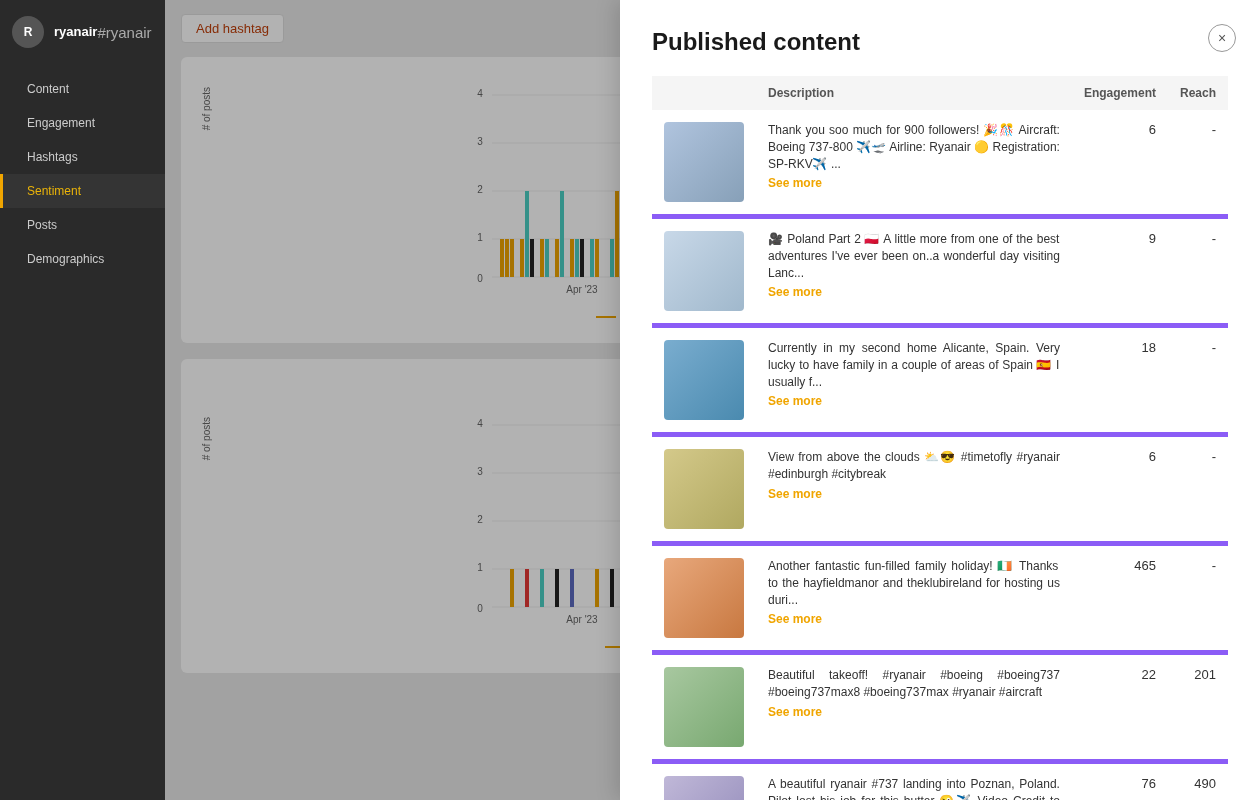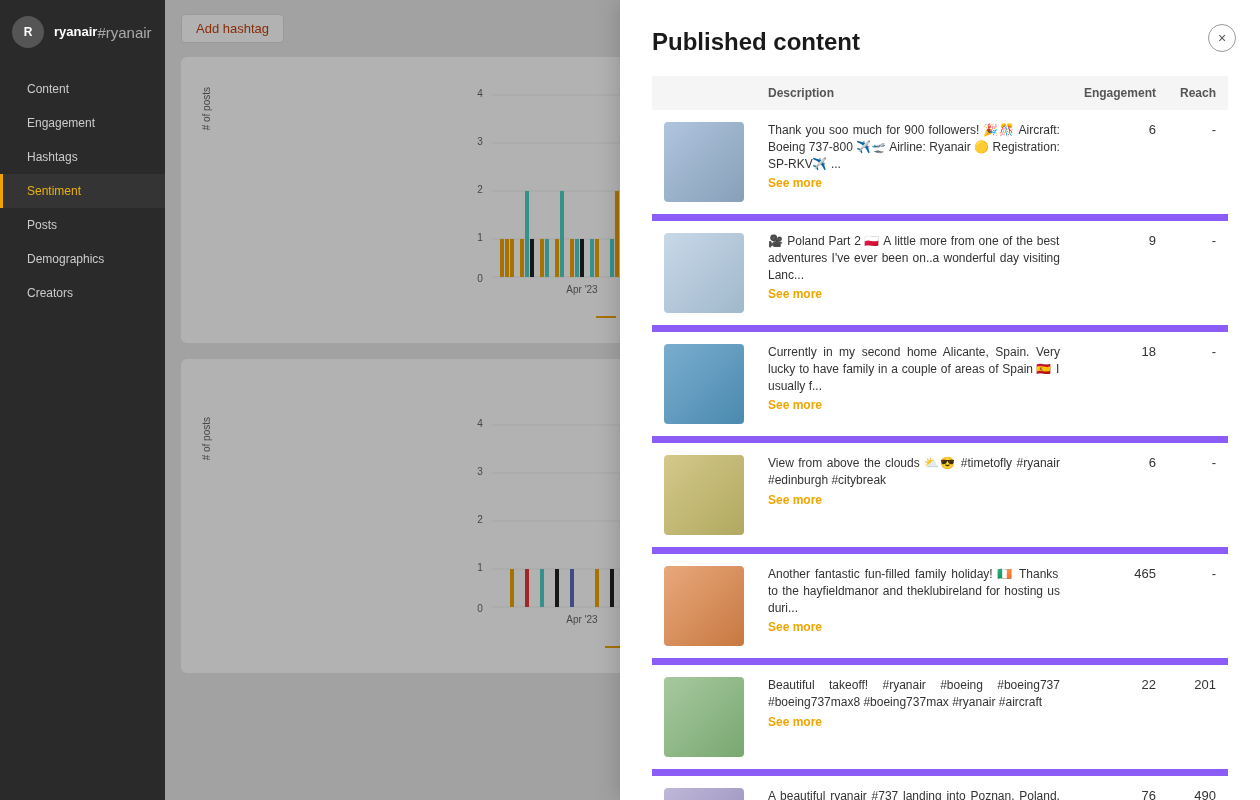--- a/index.html
+++ b/index.html
@@ -173,21 +173,21 @@
     }
     .content-table thead th {
       padding: 10px 12px;
       font-size: 12px;
       font-weight: 600;
       color: #555;
       text-align: left;
     }
     .content-table thead th.right { text-align: right; }
     .content-table tbody tr {
-      border-bottom: 7px solid #8b5cf6;
+      border-bottom: 5px solid #8b5cf6;
     }
     .content-table tbody td {
       padding: 12px;
       vertical-align: top;
     }
 
     .post-thumb {
       width: 80px;
       height: 80px;
       border-radius: 4px;
@@ -242,21 +242,20 @@
       <span class="sidebar-brand-handle">#ryanair</span>
     </div>
   </div>
   <nav class="sidebar-nav">
     <div class="nav-item">Content</div>
     <div class="nav-item">Engagement</div>
     <div class="nav-item">Hashtags</div>
     <div class="nav-item active">Sentiment</div>
     <div class="nav-item">Posts</div>
     <div class="nav-item">Demographics</div>
-    <div class="nav-item">Creators</div>
   </nav>
 </div>
 
 <div class="main-area">
   <div class="top-bar">
     <button class="add-hashtag-btn">Add hashtag</button>
   </div>
 
   <div class="charts-area">
 

